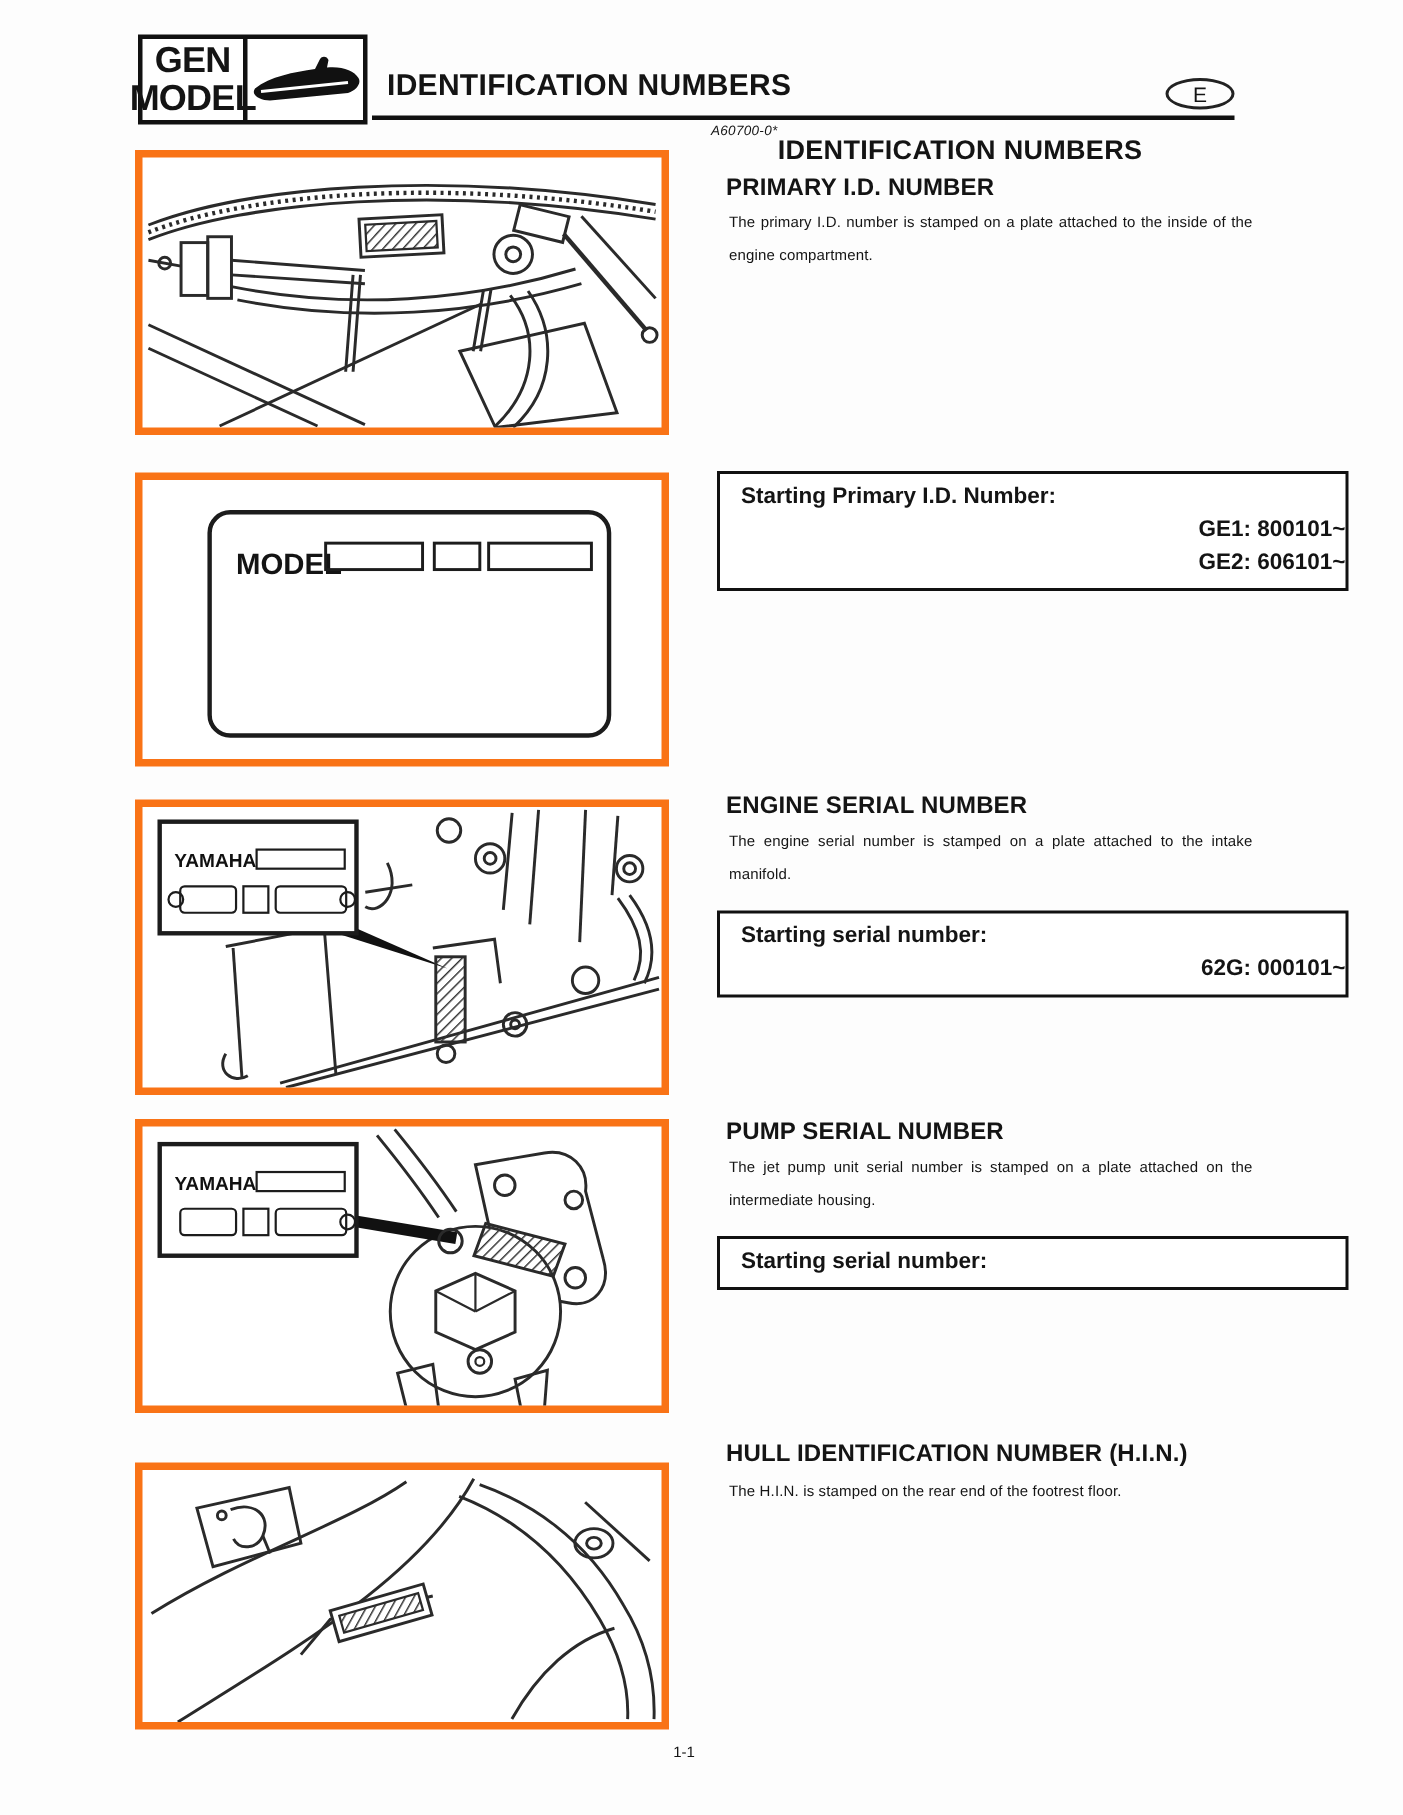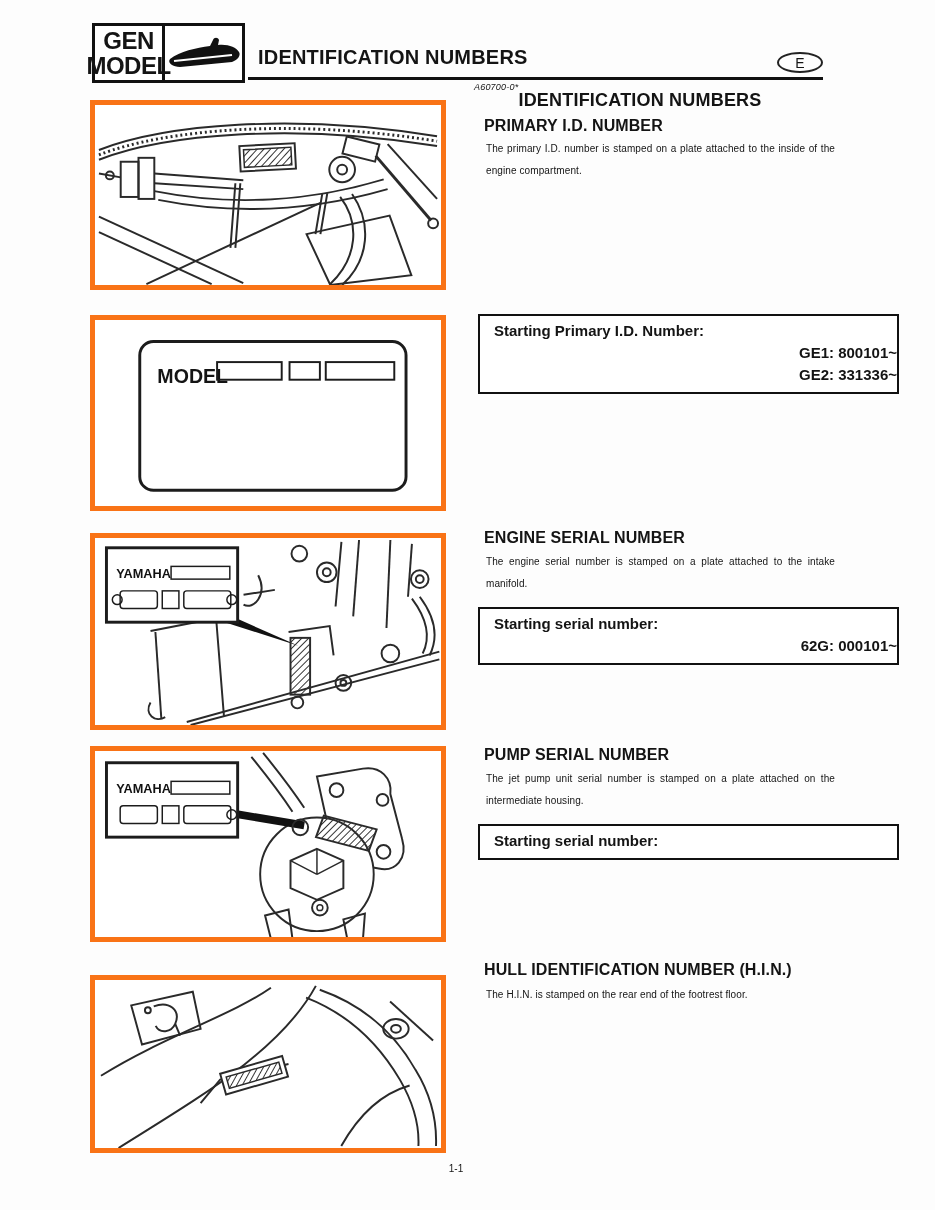--- a/index.html
+++ b/index.html
@@ -56,21 +56,21 @@
   <div class="sec-code">A60700-0*</div>
 
   <div class="col-heading">IDENTIFICATION NUMBERS</div>
 
   <div class="sec-title" style="top:117px">PRIMARY I.D. NUMBER</div>
   <div class="sec-body" style="top:138px">The primary I.D. number is stamped on a plate attached to the inside of the engine compartment.</div>
 
   <div class="spec-box" style="top:314px">
     <div class="bt">Starting Primary I.D. Number:</div>
     <div class="bl">GE1: 800101~</div>
-    <div class="bl">GE2: 331336~</div>
+    <div class="bl">GE2: 606101~</div>
   </div>
 
   <div class="sec-title" style="top:529px">ENGINE SERIAL NUMBER</div>
   <div class="sec-body" style="top:551px">The engine serial number is stamped on a plate attached to the intake manifold.</div>
 
   <div class="spec-box" style="top:607px">
     <div class="bt">Starting serial number:</div>
     <div class="bl">62G: 000101~</div>
   </div>
 

